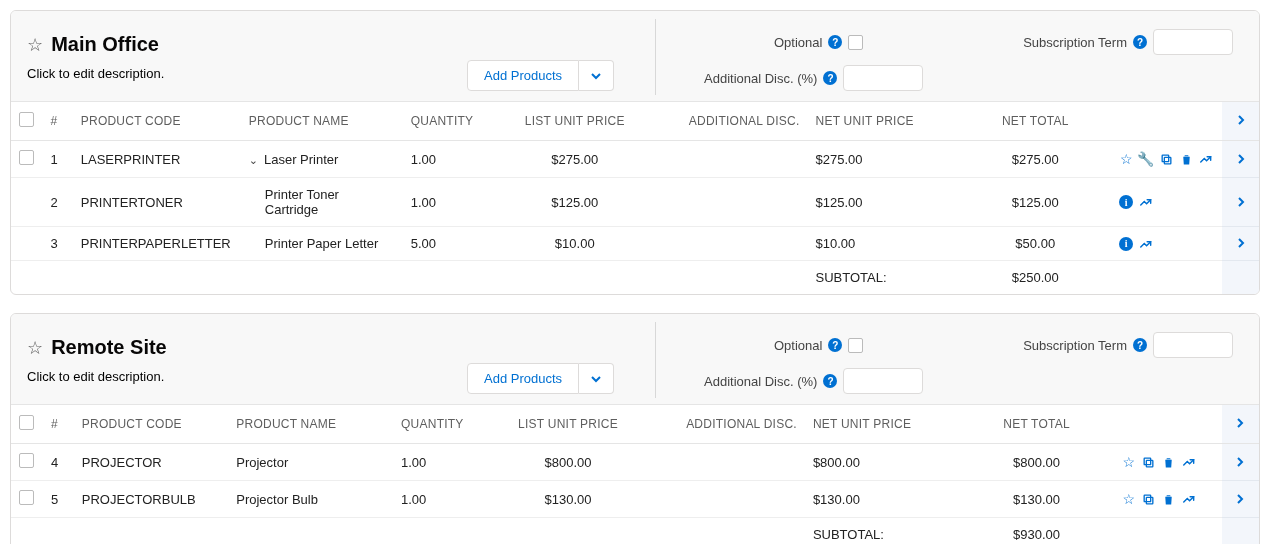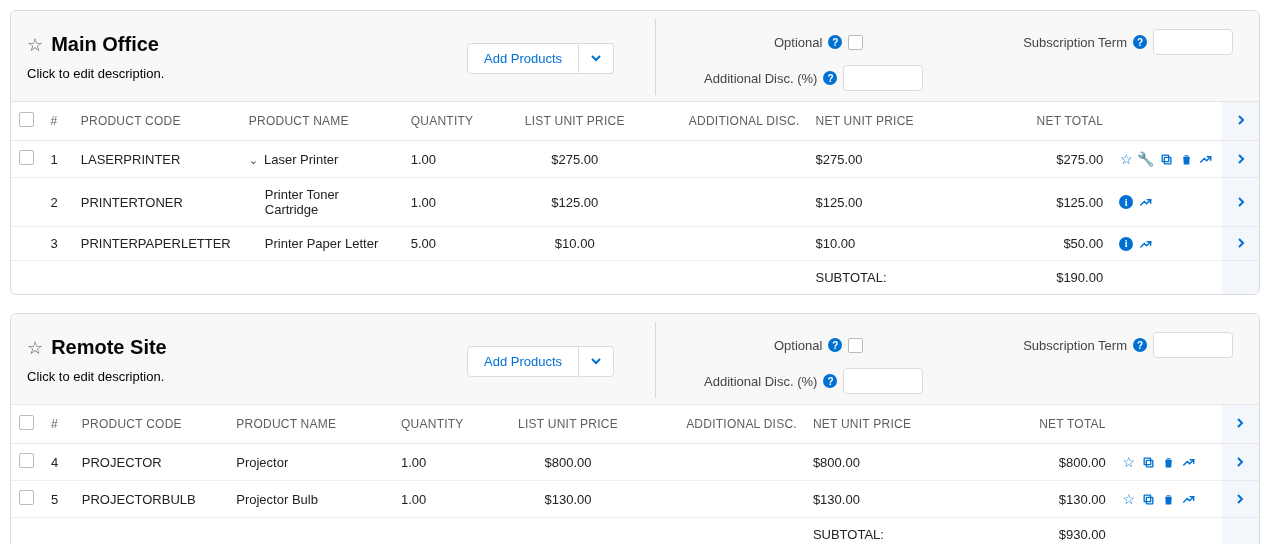--- a/index.html
+++ b/index.html
@@ -3,21 +3,21 @@
 <meta charset="utf-8">
 <style>
   * { box-sizing: border-box; margin: 0; padding: 0; }
   body { font-family: -apple-system, BlinkMacSystemFont, "Segoe UI", Arial, sans-serif; background: #fff; padding: 10px; font-size: 13px; color: #080707; width: 1270px; }
   .group-card { border: 1px solid #dddbda; border-radius: 6px; margin-bottom: 18px; background: #fff; overflow: hidden; }
   .group-header { display: flex; padding: 12px 16px 10px 16px; background: #f8f8f8; border-bottom: 1px solid #e5e5e5; }
   .gh-left { flex: 0 0 440px; display: flex; flex-direction: column; gap: 10px; justify-content: center; }
   .gh-title-row { display: flex; align-items: center; gap: 8px; }
   .gh-title { font-size: 20px; font-weight: 700; color: #080707; }
   .gh-desc { color: #000000; font-size: 13px; cursor: text; }
-  .gh-addbtn-wrap { flex: 0 0 170px; display: flex; align-items: center; padding-top: 2px; }
+  .gh-addbtn-wrap { flex: 0 0 170px; display: flex; align-items: flex-end; padding-top: 2px; }
   .btn-split { display: flex; }
   .btn { border: 1px solid #dddbda; background: #fff; color: #0070d2; font-size: 13px; padding: 7px 16px; border-radius: 4px 0 0 4px; cursor: pointer; }
   .btn-caret { border: 1px solid #dddbda; border-left: none; background: #fff; color: #0070d2; padding: 0 12px; border-radius: 0 4px 4px 0; cursor: pointer; display: flex; align-items: center; }
   .vdiv { width: 1px; background: #d8d8d8; margin: -4px 18px; }
   .gh-right { flex: 1; display: flex; flex-direction: column; gap: 10px; padding-top: 6px; }
   .gh-right-row { display: flex; gap: 30px; }
   .fld { display: flex; align-items: center; gap: 6px; }
   .fld-label { color: #444; font-size: 13px; }
   .help-icon { width: 14px; height: 14px; border-radius: 50%; background: #0070d2; color: #fff; font-size: 10px; display: inline-flex; align-items: center; justify-content: center; font-weight: bold; cursor: pointer; }
   input[type=checkbox].cb { width: 15px; height: 15px; border: 1px solid #bbb; appearance: none; border-radius: 2px; cursor: pointer; background: #fff; }
@@ -30,21 +30,21 @@
   thead th { text-align: left; font-weight: 400; color: #5e5e5e; font-size: 12px; padding: 10px 8px; border-bottom: 1px solid #e5e5e5; letter-spacing: 0.02em; }
   tbody td { padding: 9px 8px; border-top: 1px solid #eee; vertical-align: middle; color: #222; }
   .col-check { width: 30px; text-align: center; }
   .col-num { width: 30px; }
   .col-code { width: 150px; }
   .col-name { width: 160px; }
   .col-qty { width: 100px; }
   .col-list { width: 140px; text-align: center; }
   .col-disc { width: 160px; text-align: right; }
   .col-netunit { width: 150px; text-align: left; }
-  .col-nettot { width: 150px; text-align: right; }
+  .col-nettot { width: 150px; text-align: center; }
   .col-actions { width: 105px; }
   .col-expand { width: 36px; text-align: center; background: #f3f6fb; }
   thead .col-expand { background: #f3f6fb; }
   tbody td.col-expand { background: #f3f6fb; border-top-color: #e3e8ef; }
   .col-name .chev-down { color: #444; margin-right: 6px; font-size: 11px; }
   .child-indent { padding-left: 16px; display: inline-block; max-width: 140px; }
   .row-actions { display: flex; gap: 6px; justify-content: flex-start; align-items: center; }
   .ai { color: #0070d2; font-size: 14px; cursor: pointer; display: inline-flex; width: 14px; justify-content: center; }
   .info-icon { width: 14px; height: 14px; border-radius: 50%; background: #0070d2; color: #fff; font-size: 10px; font-weight: bold; display: inline-flex; align-items: center; justify-content: center; cursor: pointer; font-family: Georgia, serif; }
   .star-outline { font-size: 18px; color: #5e5e5e; cursor: pointer; line-height: 1; }
@@ -208,21 +208,21 @@
   </tr>
         <tr class="subtotal-row">
           <td></td>
             <td></td>
             <td></td>
             <td></td>
             <td></td>
             <td></td>
             <td></td>
           <td class="subtotal-lbl">SUBTOTAL:</td>
-          <td class="col-nettot">$190.00</td>
+          <td class="col-nettot">$250.00</td>
           <td></td>
             <td class="col-expand"></td>
         </tr>
       </tbody>
     </table>
   </div>
   <div class="group-card">
     <div class="group-header">
       <div class="gh-left">
         <div class="gh-title-row">

